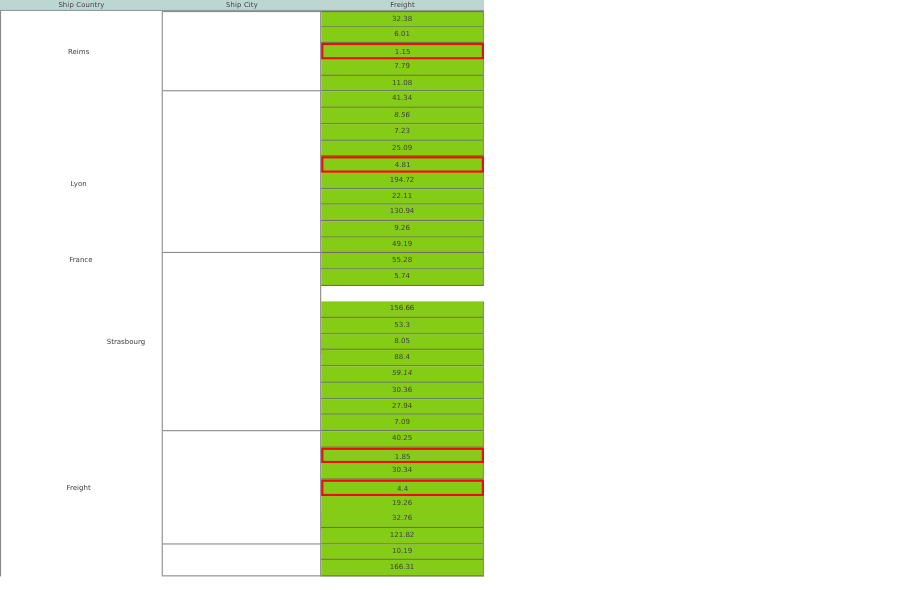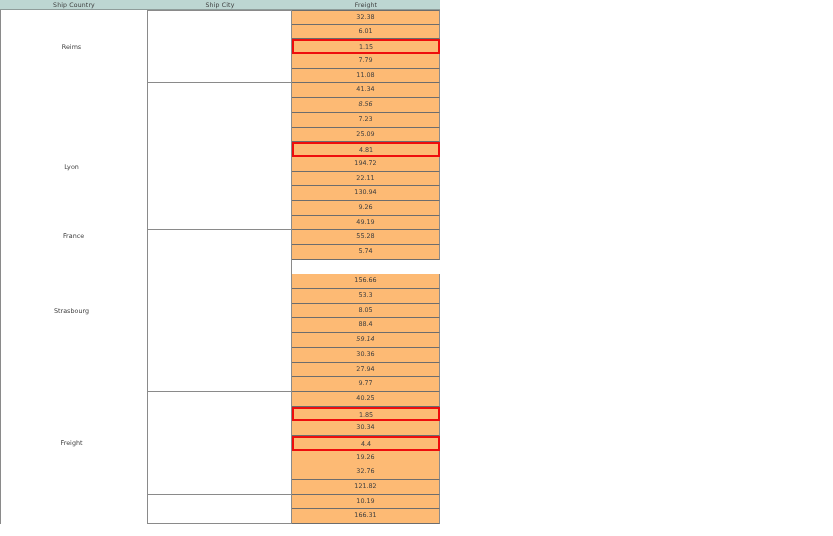--- a/index.html
+++ b/index.html
@@ -103,21 +103,21 @@
   .freight-cell {
     position: absolute;
     left: 292px;
     width: 148px;
     box-sizing: border-box;
     text-align: center;
     font-size: 6.4px;
     color: #3f3f3f;
     border-bottom: 1px solid #6d6d6d;
     border-right: 1px solid #8a8a8a;
-    background: #fdba74;
+    background: #84cc16;
     white-space: nowrap;
   }
   .freight-cell.top-edge { border-top: 1px solid #6d6d6d; }
 
   .freight-cell.flagged {
     border: 2px solid #ee0d0d;
     z-index: 5;
   }
 </style>
 </head>
@@ -147,32 +147,32 @@
       <div class="freight-cell" style="top: 88.14px; height: 14.69px; line-height: 12.69px; font-style: italic;">8.56</div>
       <div class="freight-cell" style="top: 102.83px; height: 14.69px; line-height: 12.69px;">7.23</div>
       <div class="freight-cell" style="top: 117.52px; height: 14.69px; line-height: 12.69px;">25.09</div>
       <div class="freight-cell flagged" style="top: 132.21px; height: 14.69px; line-height: 12.69px;">4.81</div>
       <div class="freight-cell" style="top: 146.9px; height: 14.69px; line-height: 12.69px;">194.72</div>
       <div class="freight-cell" style="top: 161.59px; height: 14.69px; line-height: 12.69px;">22.11</div>
       <div class="freight-cell" style="top: 176.28px; height: 14.69px; line-height: 12.69px;">130.94</div>
       <div class="freight-cell" style="top: 190.97px; height: 14.69px; line-height: 12.69px;">9.26</div>
       <div class="freight-cell" style="top: 205.66px; height: 14.69px; line-height: 12.69px;">49.19</div>
       <div class="city-group" style="top: 220.35px; height: 161.59px;"></div>
-      <div class="city-label" style="top: 297.145px;">Strasbourg</div>
+      <div class="city-label" style="top: 297.145px; margin-left: 43px;">Strasbourg</div>
       <div class="freight-cell" style="top: 220.35px; height: 14.69px; line-height: 12.69px;">55.28</div>
       <div class="freight-cell" style="top: 235.04px; height: 14.69px; line-height: 12.69px;">5.74</div>
       <div class="freight-cell" style="top: 268px; height: 14.69px; line-height: 12.69px; margin-top: 29px;">131.7</div>
       <div class="freight-cell" style="top: 264.42px; height: 14.69px; line-height: 12.69px;">156.66</div>
       <div class="freight-cell" style="top: 279.11px; height: 14.69px; line-height: 12.69px;">53.3</div>
       <div class="freight-cell" style="top: 293.8px; height: 14.69px; line-height: 12.69px;">8.05</div>
       <div class="freight-cell" style="top: 308.49px; height: 14.69px; line-height: 12.69px;">88.4</div>
       <div class="freight-cell" style="top: 323.18px; height: 14.69px; line-height: 12.69px; font-style: italic;">59.14</div>
       <div class="freight-cell" style="top: 337.87px; height: 14.69px; line-height: 12.69px;">30.36</div>
       <div class="freight-cell" style="top: 352.56px; height: 14.69px; line-height: 12.69px;">27.94</div>
-      <div class="freight-cell" style="top: 367.25px; height: 14.69px; line-height: 12.69px;">9.77</div>
+      <div class="freight-cell" style="top: 367.25px; height: 14.69px; line-height: 12.69px;">7.09</div>
       <div class="city-group" style="top: 381.94px; height: 102.83px;"></div>
       <div class="city-label" style="top: 429.355px;">Freight</div>
       <div class="freight-cell" style="top: 381.94px; height: 14.69px; line-height: 12.69px;">40.25</div>
       <div class="freight-cell flagged" style="top: 396.63px; height: 14.69px; line-height: 12.69px;">1.85</div>
       <div class="freight-cell" style="top: 411.32px; height: 14.69px; line-height: 12.69px;">30.34</div>
       <div class="freight-cell flagged" style="top: 426.01px; height: 14.69px; line-height: 12.69px;">4.4</div>
       <div class="freight-cell" style="top: 440.7px; height: 31px; line-height: 12.69px;">19.26</div>
       <div class="freight-cell" style="top: 455.39px; height: 14.69px; line-height: 12.69px;">32.76</div>
       <div class="freight-cell" style="top: 470.08px; height: 14.69px; line-height: 12.69px;">121.82</div>
       <div class="city-group" style="top: 484.77px; height: 29.38px;"></div>

